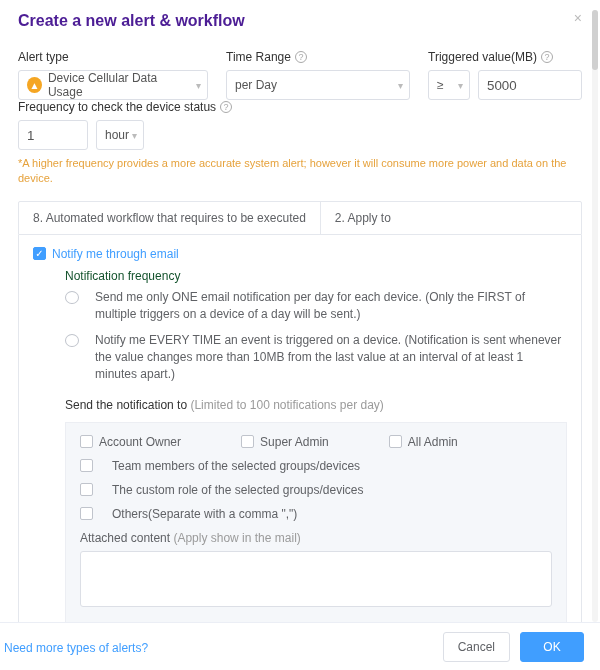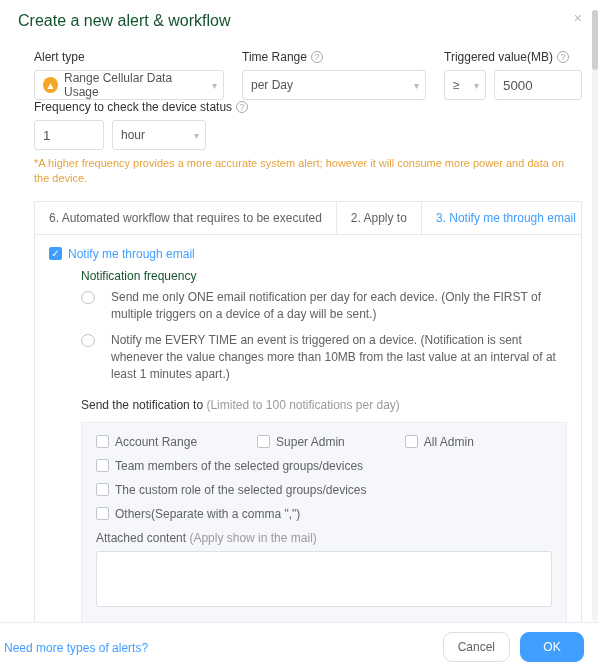--- a/index.html
+++ b/index.html
@@ -1,66 +1,66 @@
 <!DOCTYPE html>
 <html><head>
 <meta charset="utf-8">
 <style>
   *{box-sizing:border-box}
   body{margin:0;font-family:"Helvetica Neue",Helvetica,Arial,sans-serif;font-size:12px;color:#333;background:#fff;width:600px;height:670px;overflow:hidden}
   .modal{width:600px;height:670px;position:relative;display:flex;flex-direction:column}
   .scroll-col{position:absolute;right:2px;top:10px;bottom:48px;width:6px;background:#f4f4f4;border-radius:3px}
   .scroll-thumb{position:absolute;left:0;top:0;width:6px;height:60px;background:#d0d0d0;border-radius:3px}
   .header{padding:12px 18px 8px 18px}
-  .title{font-size:16px;font-weight:400;color:#14532d}
+  .title{font-size:16px;font-weight:700;color:#4c1d95}
   .close{position:absolute;right:18px;top:10px;color:#bbb;font-size:14px;cursor:pointer}
-  .body{padding:4px 18px 0 34px;flex:1;overflow:hidden}
+  .body{padding:4px 18px 0 18px;flex:1;overflow:hidden}
   .row{display:flex;gap:18px;margin-top:8px}
   .col{flex:1;min-width:0}
   .col-at{flex:0 0 190px}
   .col-tr{flex:0 0 184px}
   .col-tv{flex:1}
   .lbl{font-size:12px;color:#333;margin-bottom:6px;display:flex;align-items:center;gap:4px}
   .help-ic{display:inline-flex;width:12px;height:12px;border:1px solid #aaa;border-radius:50%;font-size:9px;color:#aaa;align-items:center;justify-content:center;line-height:1}
   .sel{position:relative;height:30px;border:1px solid #dcdfe6;border-radius:3px;background:#fff;display:flex;align-items:center;padding:0 22px 0 8px;color:#555;cursor:pointer}
   .sel .chev{position:absolute;right:6px;color:#bbb;font-size:10px}
   .sel .ico{width:16px;height:16px;border-radius:50%;background:#f5a623;margin-right:6px;display:inline-flex;align-items:center;justify-content:center;color:#fff;font-size:10px}
   .tv-wrap{display:flex;gap:8px}
   .tv-op{width:42px}
   .tv-val{flex:1}
   .inp{height:30px;border:1px solid #dcdfe6;border-radius:3px;background:#fff;padding:0 8px;color:#555;width:100%}
   .note-orange{color:#e6a23c;font-size:11px;line-height:1.4;margin-top:6px}
   .freq-row{display:flex;gap:8px;margin-top:2px}
   .freq-n{width:70px}
-  .freq-u{width:94px}
+  .freq-u{width:48px}
   .tabs{margin-top:14px;border:1px solid #e4e7ed;border-radius:2px 2px 0 0;display:flex;background:#fff}
   .tab{padding:9px 14px;border-right:1px solid #e4e7ed;color:#606266;cursor:pointer;white-space:nowrap;font-size:12px}
   .tab:last-child{border-right:none}
   .tab.active{color:#409eff}
   .panel{border:1px solid #e4e7ed;border-top:none;padding:12px 14px 14px 14px}
   .chk-row{display:flex;align-items:center;gap:6px}
   .cbox{width:13px;height:13px;border-radius:2px;border:1px solid #409eff;background:#409eff;color:#fff;display:inline-flex;align-items:center;justify-content:center;font-size:10px;line-height:1}
   .cbox.empty{background:#fff;border-color:#c0c4cc;color:transparent}
   .link{color:#409eff}
   .sub-h{margin:8px 0 6px 32px;color:#14532d}
   .radio-row{display:flex;gap:16px;margin:4px 0 8px 32px}
   .rad{flex:0 0 14px;width:13px;height:13px;border:1px solid #c0c4cc;border-radius:50%;background:#fff;margin-top:2px}
   .rad-txt{color:#606266;line-height:1.45}
   .sec-h{margin:14px 0 0 32px;color:#333}
   .sec-h .hint{color:#9b9b9b}
   .recip-box{margin:10px 0 0 32px;background:#f5f7fa;border:1px solid #eceef3;padding:12px 14px}
   .recip-row{display:flex;gap:60px;margin-bottom:10px}
   .recip-item{display:flex;align-items:center;gap:6px;color:#606266}
-  .recip-single{display:flex;align-items:center;gap:6px;color:#606266;margin-bottom:10px}
+  .recip-single{display:flex;align-items:center;gap:19px;color:#606266;margin-bottom:10px}
   .att-h{margin-top:6px;color:#606266}
   .att-h .hint{color:#9b9b9b}
   .ta-wrap{position:relative;margin-top:6px}
   .ta{width:100%;height:56px;border:1px solid #dcdfe6;border-radius:3px;resize:none;padding:6px}
   .footer{height:48px;border-top:1px solid #ebeef5;display:flex;align-items:center;justify-content:flex-end;padding:0 16px;gap:10px;background:#fff}
-  .btn{height:30px;min-width:56px;border-radius:9px;border:1px solid #dcdfe6;background:#fff;color:#606266;padding:0 14px;cursor:pointer;font-size:12px}
+  .btn{height:30px;min-width:56px;border-radius:3px;border:1px solid #dcdfe6;background:#fff;color:#606266;padding:0 14px;cursor:pointer;font-size:12px}
   .btn.primary{background:#409eff;border-color:#409eff;color:#fff;min-width:64px}
   .more{position:absolute;left:4px;bottom:15px;color:#409eff;font-size:12px;cursor:pointer}
 </style>
 </head>
 <body>
 
 <div class="modal">
   <div class="scroll-col">
     <div class="scroll-thumb"></div>
   </div>
@@ -72,21 +72,21 @@
 
   <div class="body">
 
     <div class="row">
       <div class="col col-at">
         <div class="lbl">
             <span>Alert type</span>
           </div>
         <div class="sel">
           <span class="ico">▲</span>
-          <span>Range Cellular Data Usage</span>
+          <span>Device Cellular Data Usage</span>
           <span class="chev">▾</span>
         </div>
       </div>
 
       <div class="col col-tr">
         <div class="lbl">
           <span>Time Range</span>
           <span class="help-ic">?</span>
         </div>
         <div class="sel">
@@ -119,23 +119,22 @@
         <input class="inp freq-n" value="1" style="">
         <div class="sel freq-u">
           <span>hour</span>
           <span class="chev">▾</span>
         </div>
       </div>
       <div class="note-orange">*A higher frequency provides a more accurate system alert; however it will consume more power and data on the device.</div>
     </div>
 
     <div class="tabs">
-      <div class="tab">6. Automated workflow that requires to be executed</div>
+      <div class="tab">8. Automated workflow that requires to be executed</div>
       <div class="tab">2. Apply to</div>
-      <div class="tab active">3. Notify me through email</div>
     </div>
 
     <div class="panel">
       <div class="chk-row">
         <span class="cbox">✓</span>
         <span class="link">Notify me through email</span>
       </div>
 
       <div class="sub-h">Notification frequency</div>
 
@@ -149,21 +148,21 @@
       </div>
 
       <div class="sec-h">
         <span>Send the notification to </span><span class="hint">(Limited to 100 notifications per day)</span>
       </div>
 
       <div class="recip-box">
         <div class="recip-row">
           <div class="recip-item">
               <span class="cbox empty"></span>
-              <span>Account Range</span>
+              <span>Account Owner</span>
             </div>
           <div class="recip-item">
               <span class="cbox empty"></span>
               <span>Super Admin</span>
             </div>
           <div class="recip-item">
               <span class="cbox empty"></span>
               <span>All Admin</span>
             </div>
         </div>

